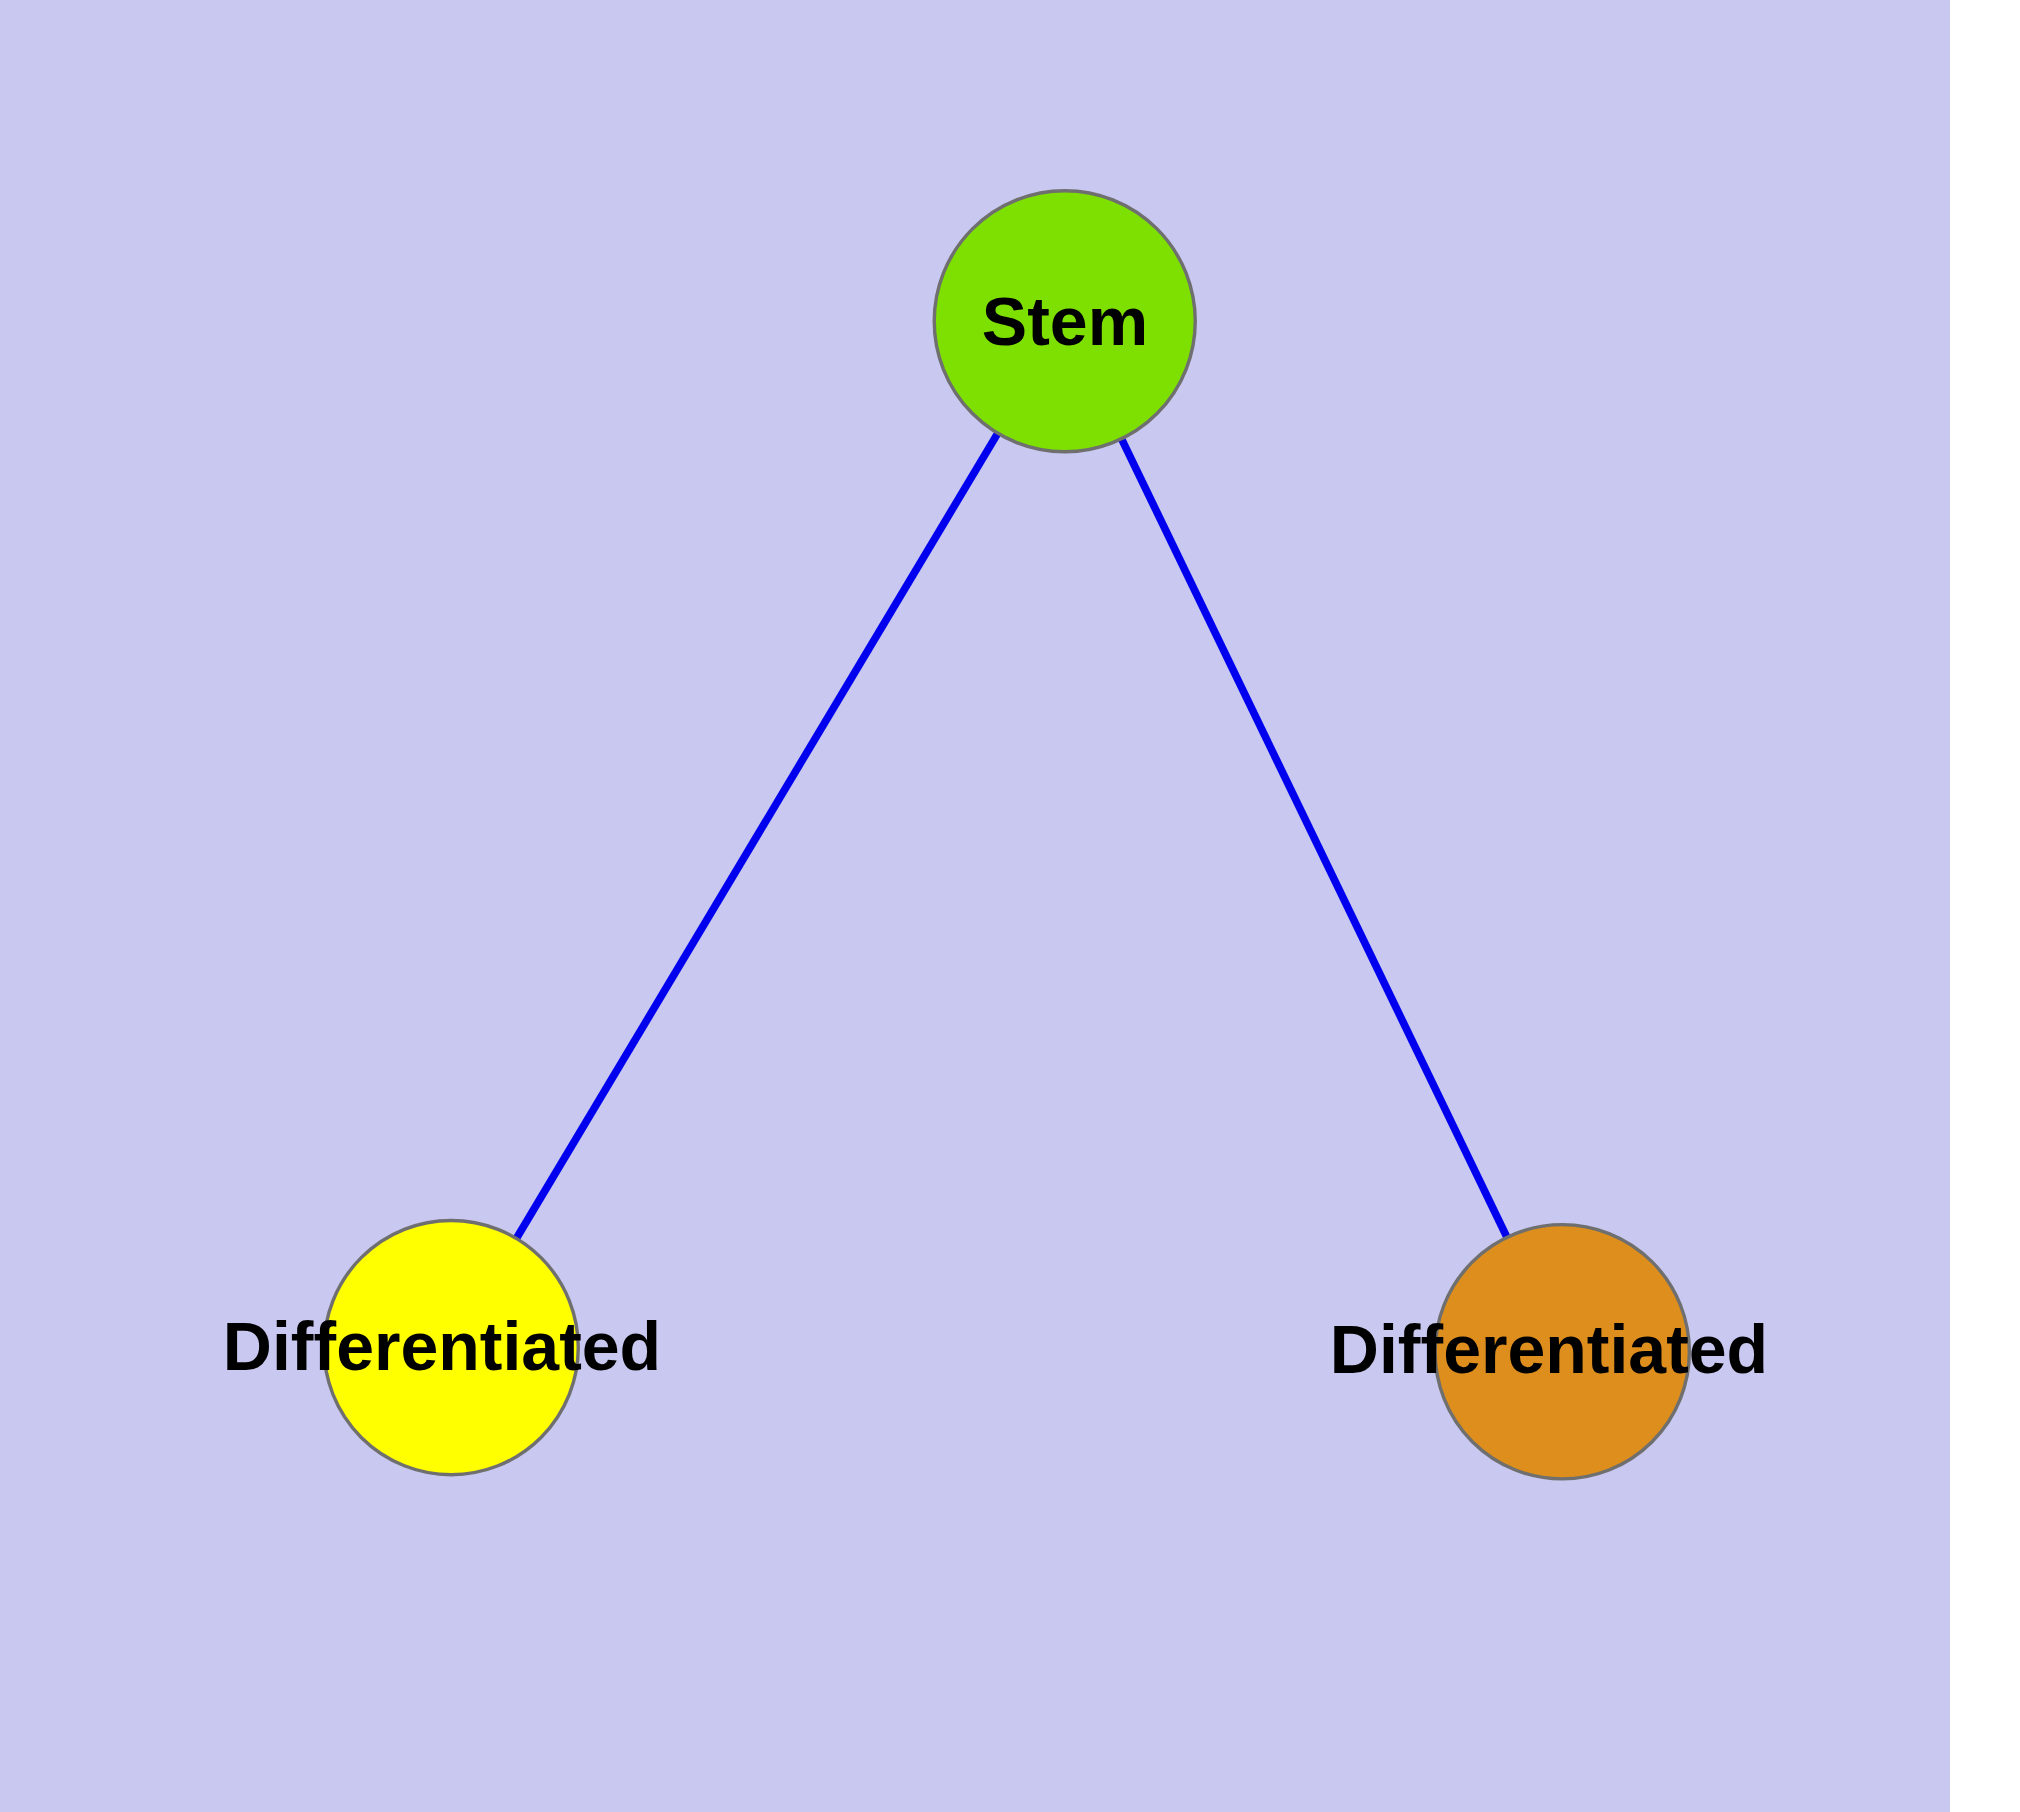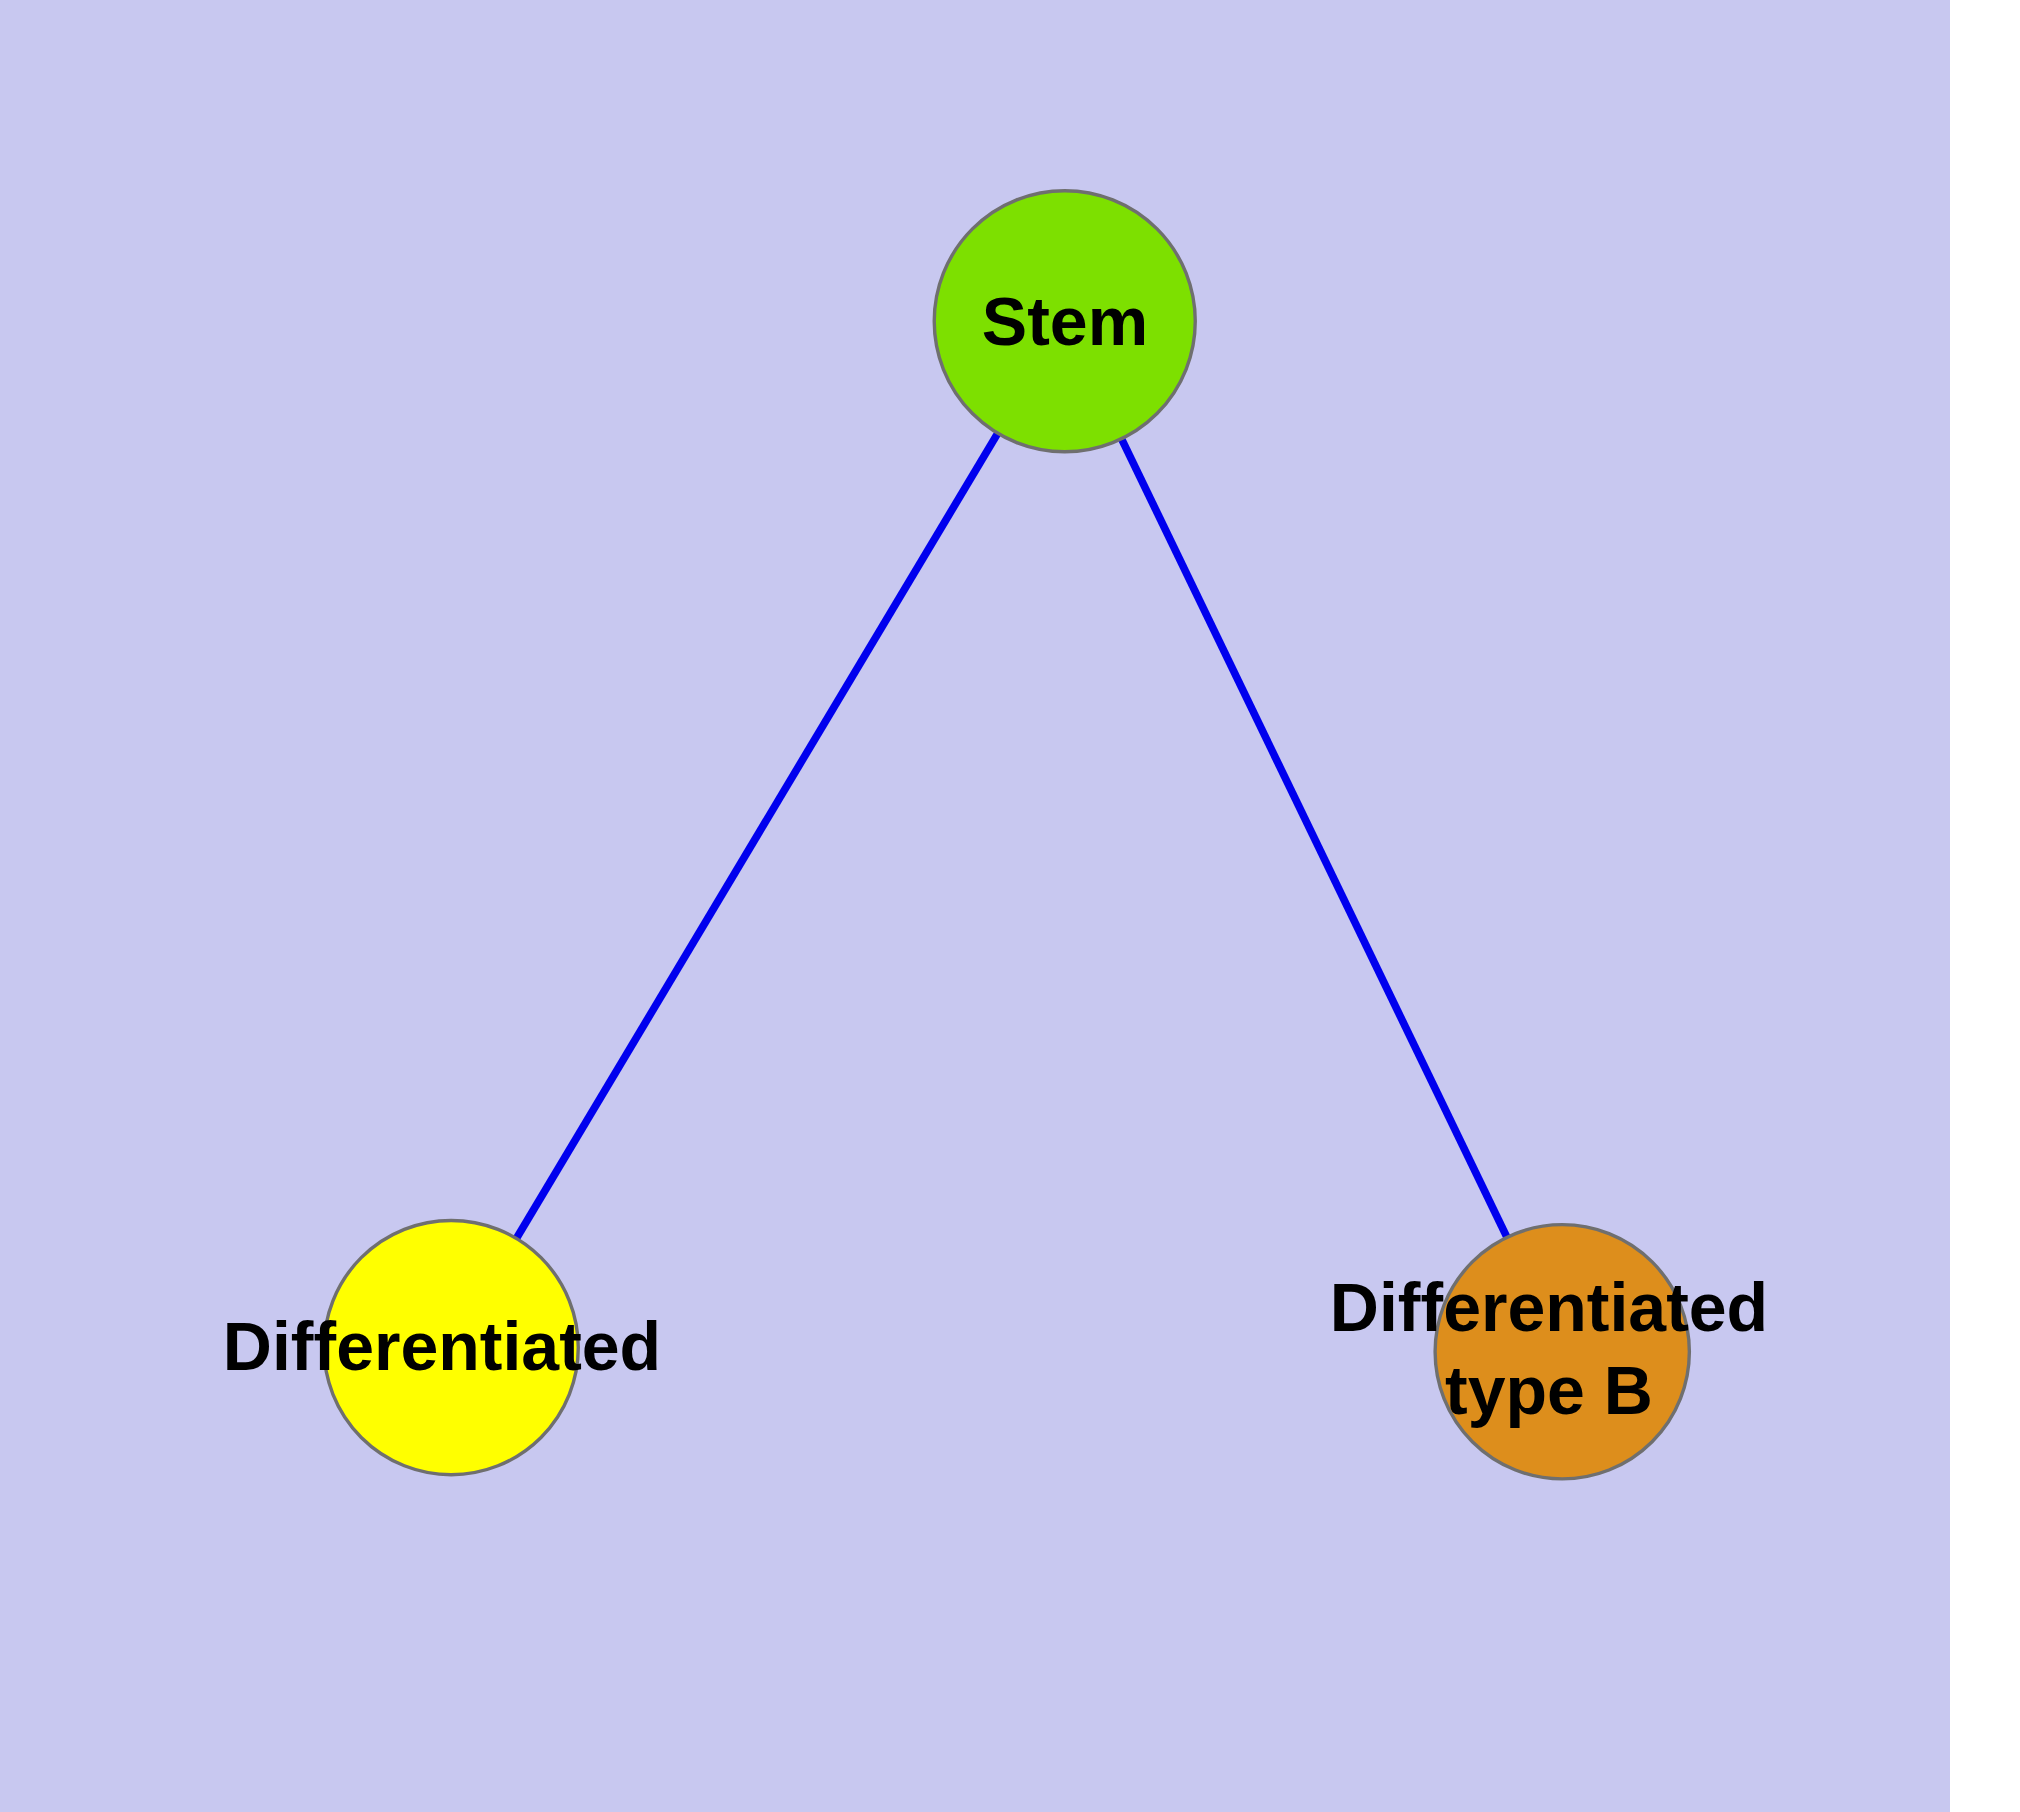--- a/index.html
+++ b/index.html
@@ -66,17 +66,16 @@
   </svg>
 
   <div class="node-label" style="left:1065px; top:321px;">Stem</div>
 
   <div class="node-label" style="left:442px; top:1346px;">
     <span class="line">Differentiated</span>
   </div>
 
   <div class="node-label" style="left:1549px; top:1349px;">
     <span class="line">Differentiated</span>
-    <span class="line">type B</span>
   </div>
 
 </div>
 
 
 </body></html>

